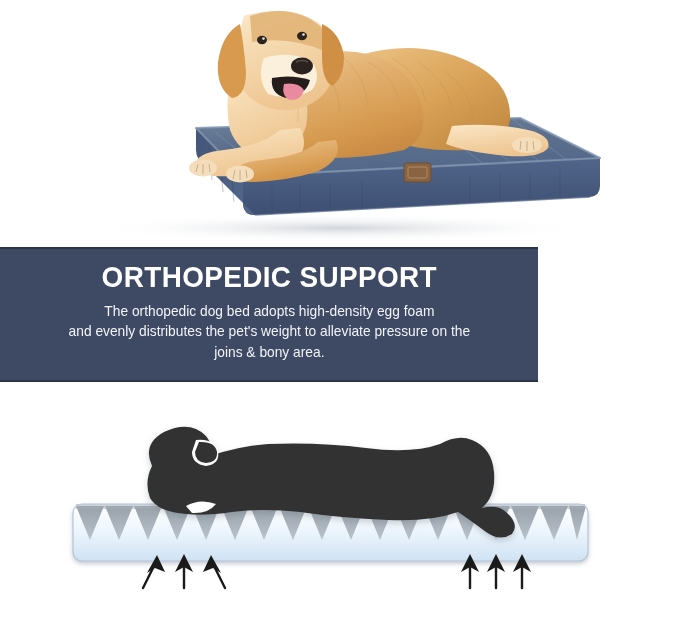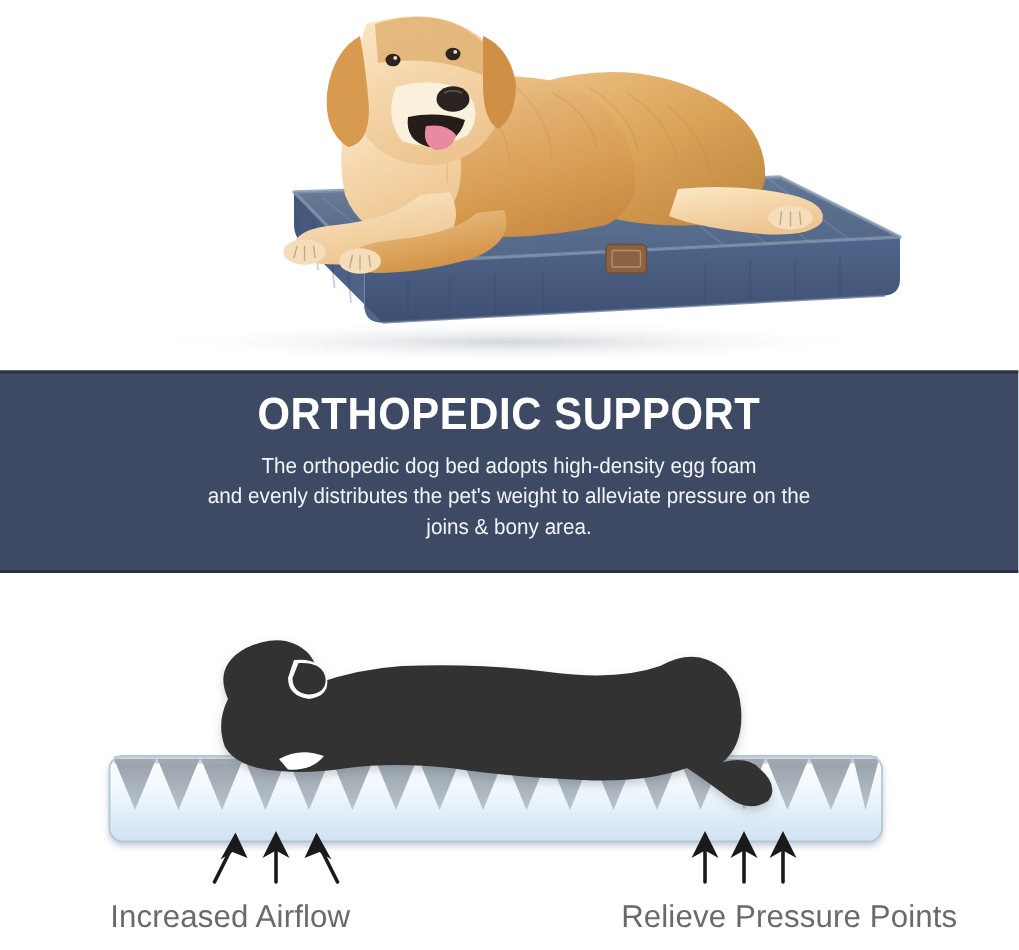--- a/index.html
+++ b/index.html
@@ -18,21 +18,21 @@
   #photo-panel {
     position: absolute; left: 0; top: 0;
     width: 679px; height: 247px;
     background: #ffffff; overflow: hidden;
   }
   #photo-stage { position: absolute; inset: 0; }
 
   
   #banner {
     position: absolute; left: 0; top: 247px;
-    width: 679px; height: 135px;
+    width: 538px; height: 135px;
     background: #3e4963;
     border-top: 2px solid #2b3347;
     border-bottom: 2px solid #2b3347;
     display: flex; flex-direction: column;
     align-items: center; justify-content: flex-start;
     padding-top: 12px;
   }
   #banner-title {
     color: #ffffff;
     font-size: 30px;
@@ -342,17 +342,13 @@
       <path d="M 496 206 L 496 182"></path>
       <path d="M 522 206 L 522 182"></path>
     </g>
     <g fill="#1a1a1a">
       <path d="M 470 172 L 479 190 L 470 185 L 461 190 Z"></path>
       <path d="M 496 172 L 505 190 L 496 185 L 487 190 Z"></path>
       <path d="M 522 172 L 531 190 L 522 185 L 513 190 Z"></path>
     </g>
   </svg>
 
-  <div id="label-row">
-    <div id="label-left" class="diagram-label">Increased Airflow</div>
-    <div id="label-right" class="diagram-label">Relieve Pressure Points</div>
-  </div>
 </div>
 
 </body></html>

